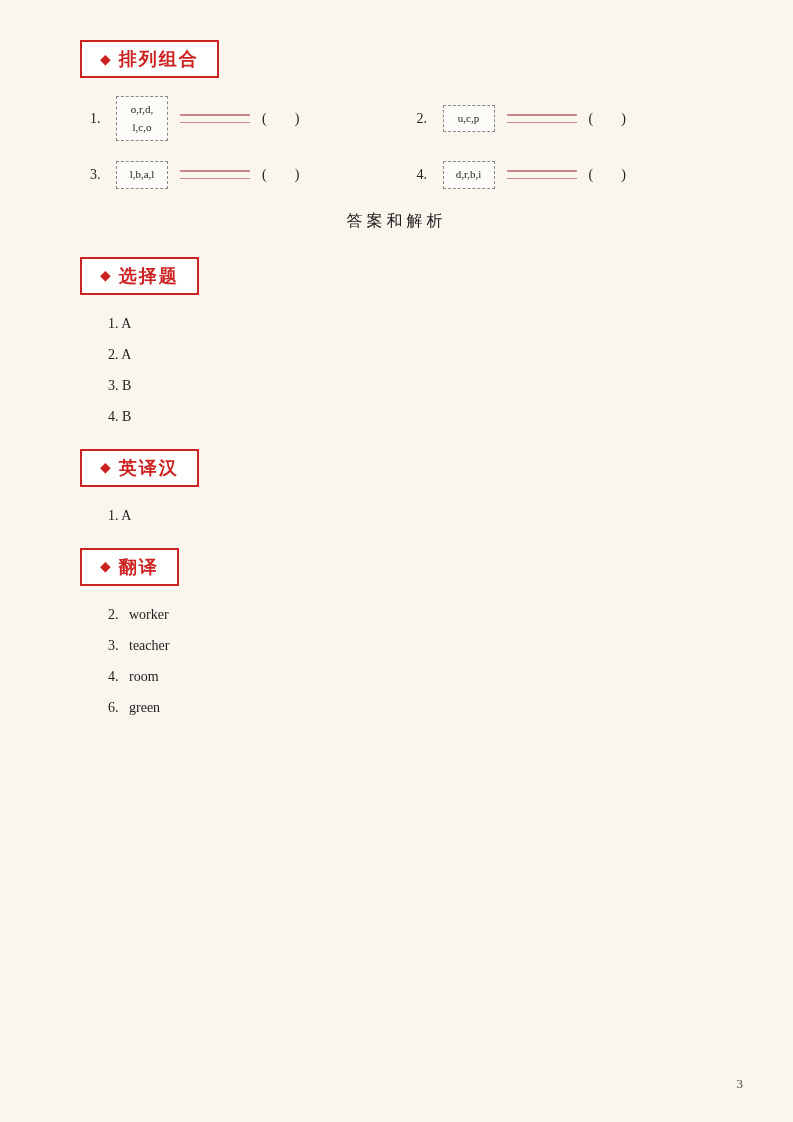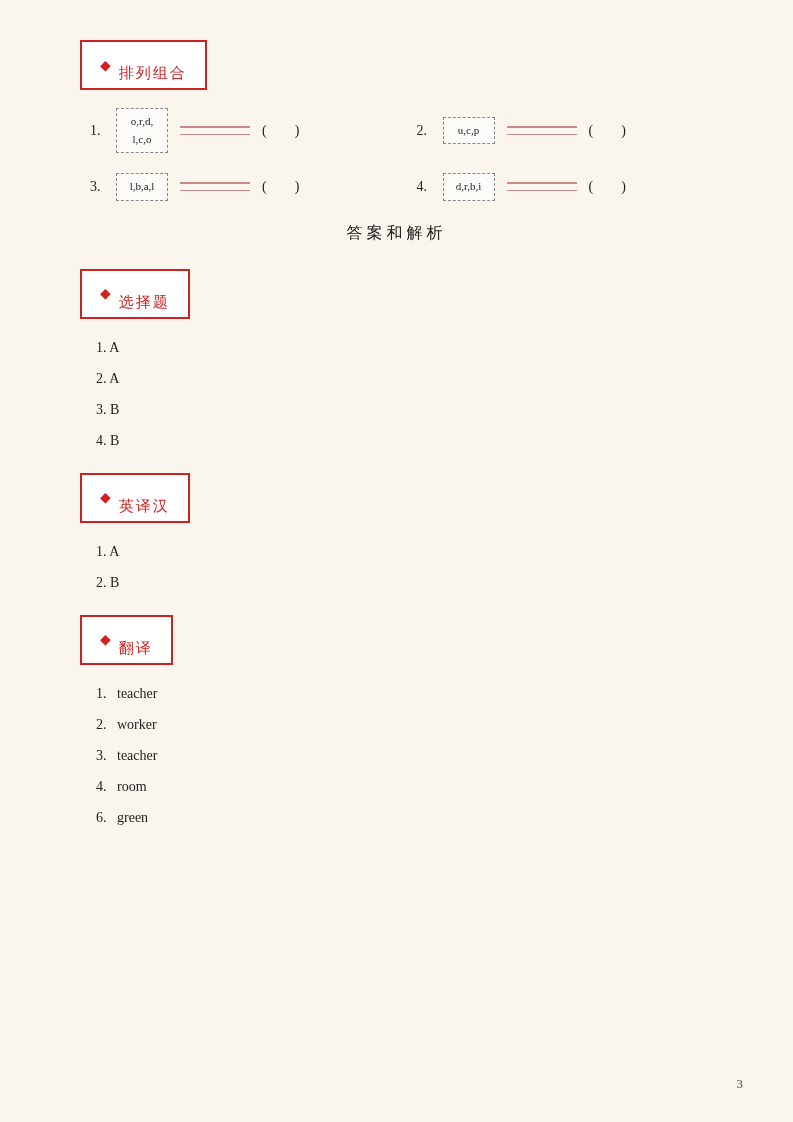--- a/index.html
+++ b/index.html
@@ -35,24 +35,23 @@
       background: white;
     }
 
     .section-header .diamond {
       color: #cc2222;
       font-size: 14px;
     }
 
     .section-header .title {
       color: #cc2222;
-      font-size: 15px;
-      font-weight: normal;
+      font-size: 18px;
+      font-weight: bold;
       letter-spacing: 2px;
-      margin-top: 17px;
     }
 
     
     .pailie-section {
       margin-bottom: 30px;
     }
 
     .puzzle-grid {
       display: grid;
       grid-template-columns: 1fr 1fr;
@@ -109,21 +108,21 @@
       letter-spacing: 4px;
       margin: 20px 0 25px 0;
     }
 
     
     .answer-section {
       margin-bottom: 22px;
     }
 
     .answer-list {
-      margin-left: 16px;
+      margin-left: 28px;
     }
 
     .answer-item {
       font-size: 14px;
       margin-bottom: 10px;
       line-height: 1.5;
     }
 
     .page-number {
       position: absolute;
@@ -244,38 +243,29 @@
   <div class="answer-section">
     <div class="section-header">
       <span class="diamond">◆</span>
       <span class="title">英译汉</span>
     </div>
     <div class="answer-list">
       <div class="answer-item">
         <span>1.</span>
         <span>A</span>
       </div>
-      <div class="answer-item">
-        <span>2.</span>
-        <span>B</span>
-      </div>
     </div>
   </div>
 
   <div class="answer-section">
     <div class="section-header">
       <span class="diamond">◆</span>
       <span class="title">翻译</span>
     </div>
     <div class="answer-list">
-      <div class="answer-item">
-        <span>1.</span>
-        &nbsp;
-        <span>teacher</span>
-      </div>
       <div class="answer-item">
         <span>2.</span>
         &nbsp;
         <span>worker</span>
       </div>
       <div class="answer-item">
         <span>3.</span>
         &nbsp;
         <span>teacher</span>
       </div>

